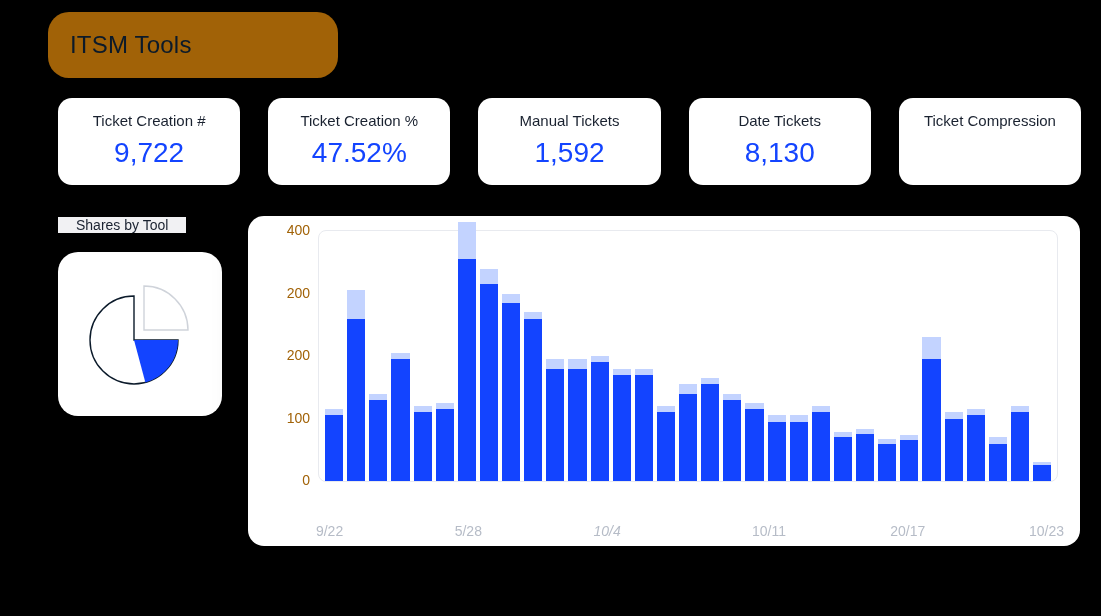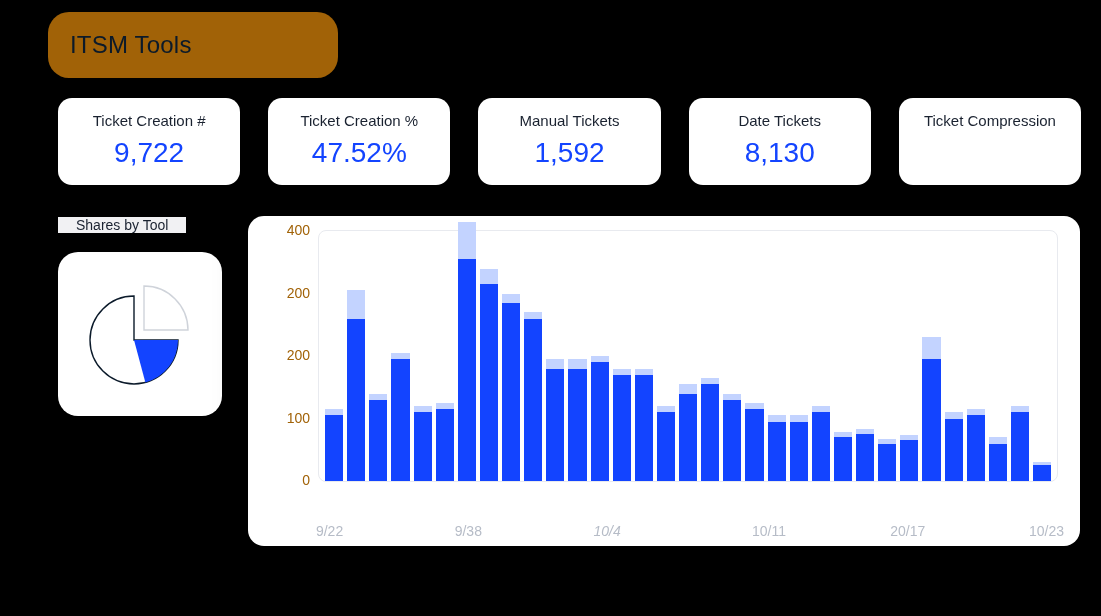--- a/index.html
+++ b/index.html
@@ -237,21 +237,21 @@
             <div class="seg-main" style="height: 68.75px;"></div>
           </div>
           <div class="bar">
             <div class="seg-top" style="height: 3.75px;"></div>
             <div class="seg-main" style="height: 15.625px;"></div>
           </div>
         </div>
     </div>
     <div class="x-axis" id="x-axis">
         <div class="x-tick" style="left: 1.5625%;">9/22</div>
-        <div class="x-tick" style="left: 20.3125%;">9/38</div>
+        <div class="x-tick" style="left: 20.3125%;">5/28</div>
         <div class="x-tick" style="left: 39.0625%; font-style: italic;">10/4</div>
         <div class="x-tick" style="left: 60.9375%;">10/11</div>
         <div class="x-tick" style="left: 79.6875%;">20/17</div>
         <div class="x-tick" style="left: 98.4375%;">10/23</div>
       </div>
   </div>
 
 </div>
 
 </body></html>

